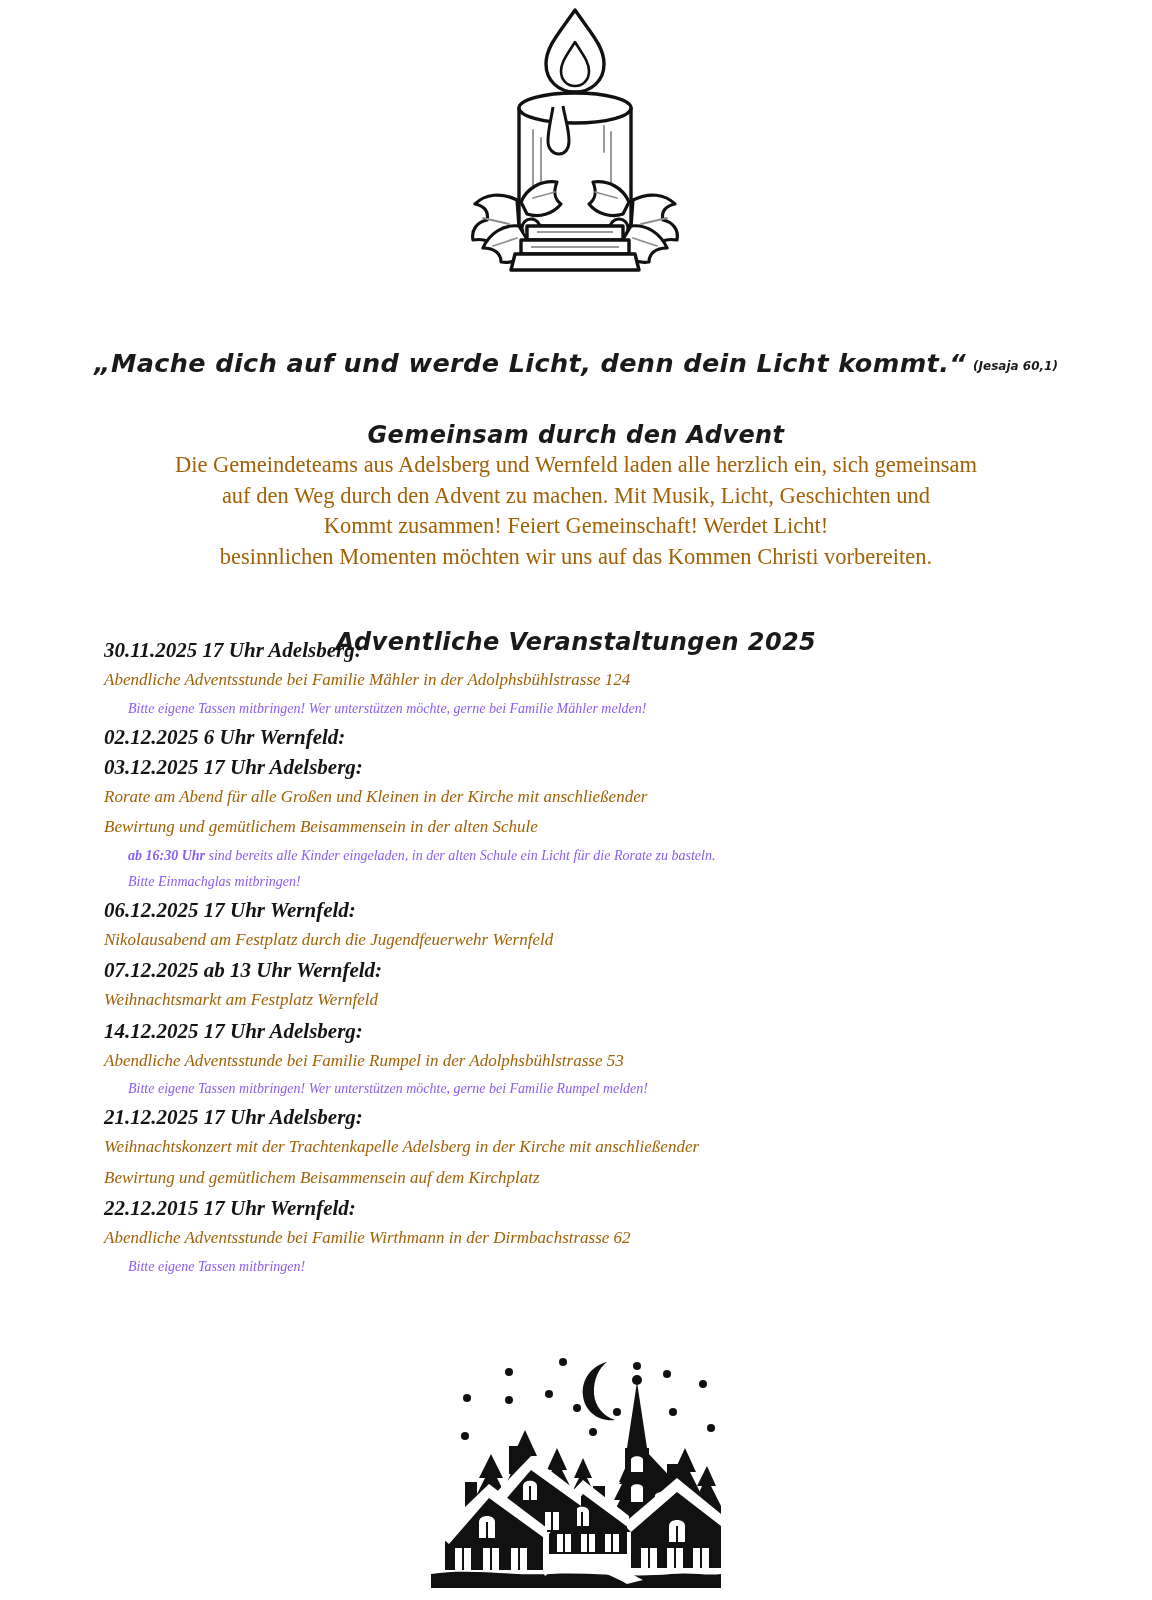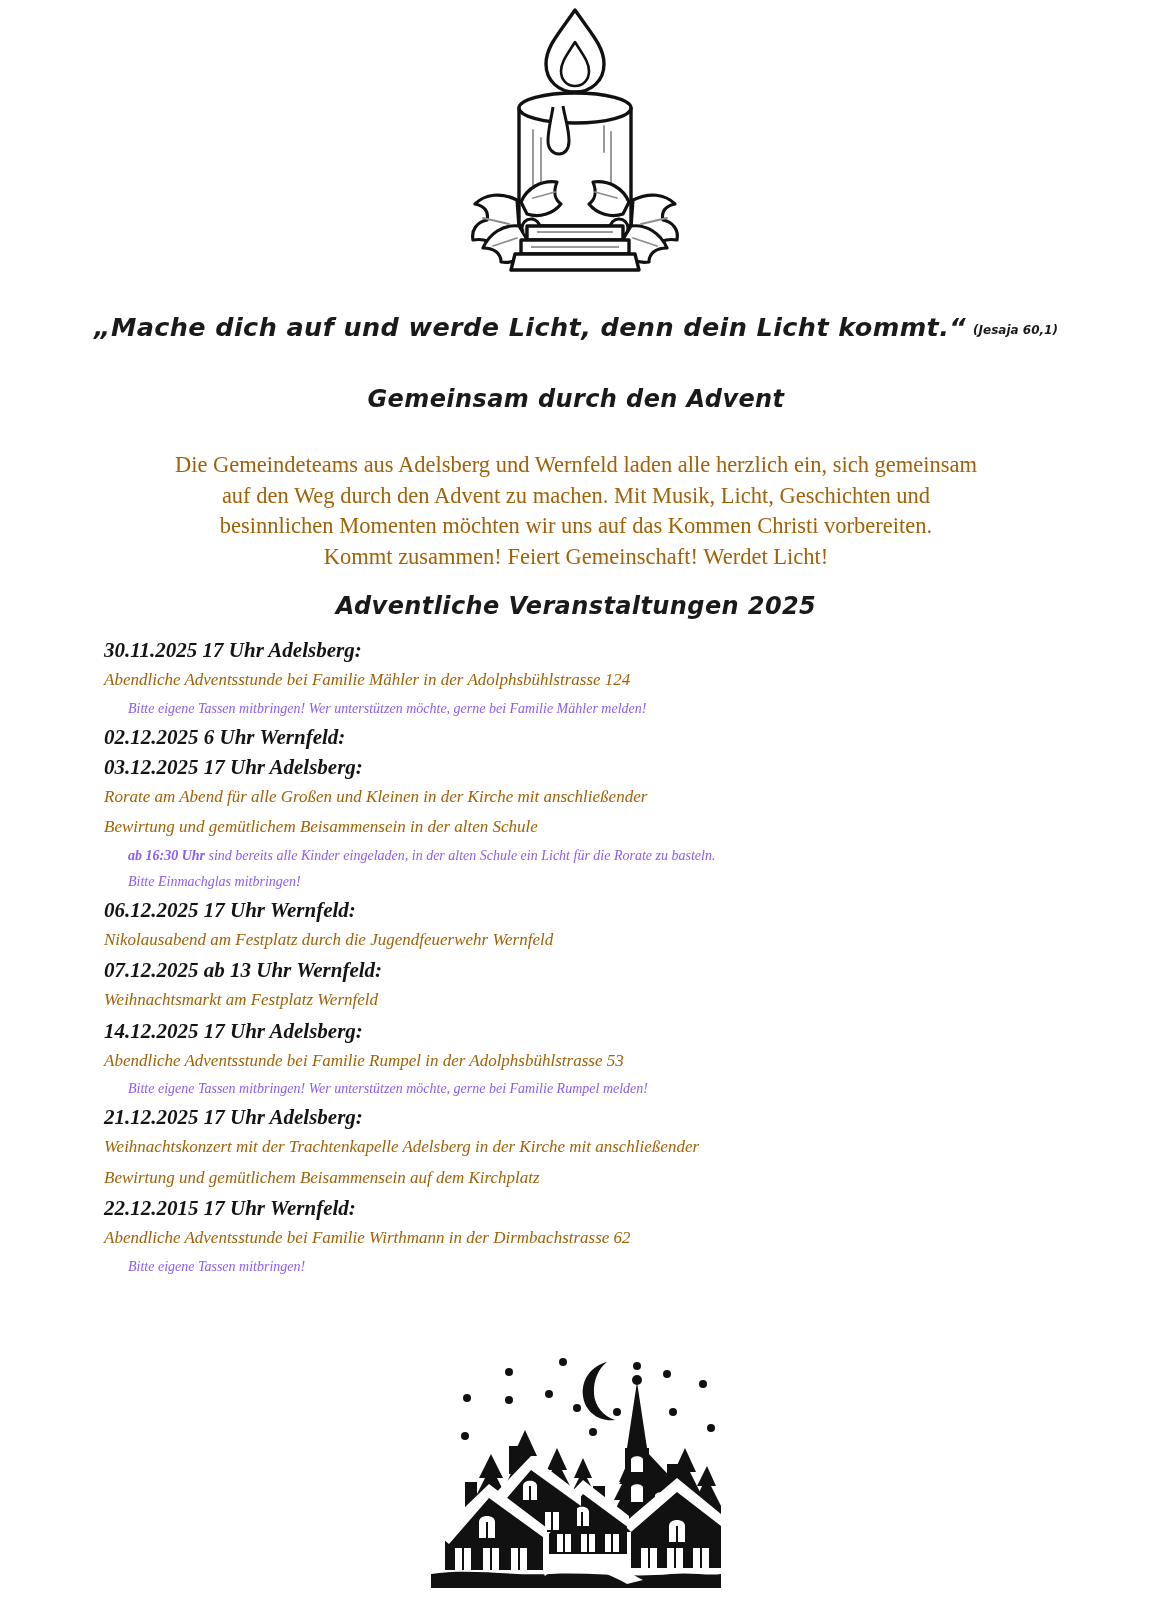--- a/index.html
+++ b/index.html
@@ -35,20 +35,21 @@
   }
   .candle-art svg { display: block; }
 
   
   .script {
     font-family: "DejaVu Sans", "Liberation Sans", sans-serif;
     font-weight: 700;
     font-style: italic;
     letter-spacing: 0.4px;
     color: #1a1a1a;
+    margin-top: 36px;
   }
 
   .verse {
     position: absolute;
     top: 313px;
     left: 0;
     width: 1152px;
     text-align: center;
     font-size: 25.5px;
     line-height: 1.1;
@@ -215,22 +216,22 @@
 
   <div class="verse script">
     <span>„Mache dich auf und werde Licht, denn dein Licht kommt.“</span><span class="ref">(Jesaja 60,1)</span>
   </div>
 
   <div class="subtitle script">Gemeinsam durch den Advent</div>
 
   <div class="intro">
     <div>Die Gemeindeteams aus Adelsberg und Wernfeld laden alle herzlich ein, sich gemeinsam</div>
     <div>auf den Weg durch den Advent zu machen. Mit Musik, Licht, Geschichten und</div>
+    <div>Kommt zusammen! Feiert Gemeinschaft! Werdet Licht!</div>
     <div>besinnlichen Momenten möchten wir uns auf das Kommen Christi vorbereiten.</div>
-    <div>Kommt zusammen! Feiert Gemeinschaft! Werdet Licht!</div>
   </div>
 
   <div class="section-heading script">Adventliche Veranstaltungen 2025</div>
 
   <div class="events">
 
     <div>
       <div class="ev-date">30.11.2025 17 Uhr Adelsberg:</div>
       <div class="ev-desc">Abendliche Adventsstunde bei Familie Mähler in der Adolphsbühlstrasse 124</div>
       <div class="ev-note">Bitte eigene Tassen mitbringen! Wer unterstützen möchte, gerne bei Familie Mähler melden!</div>

